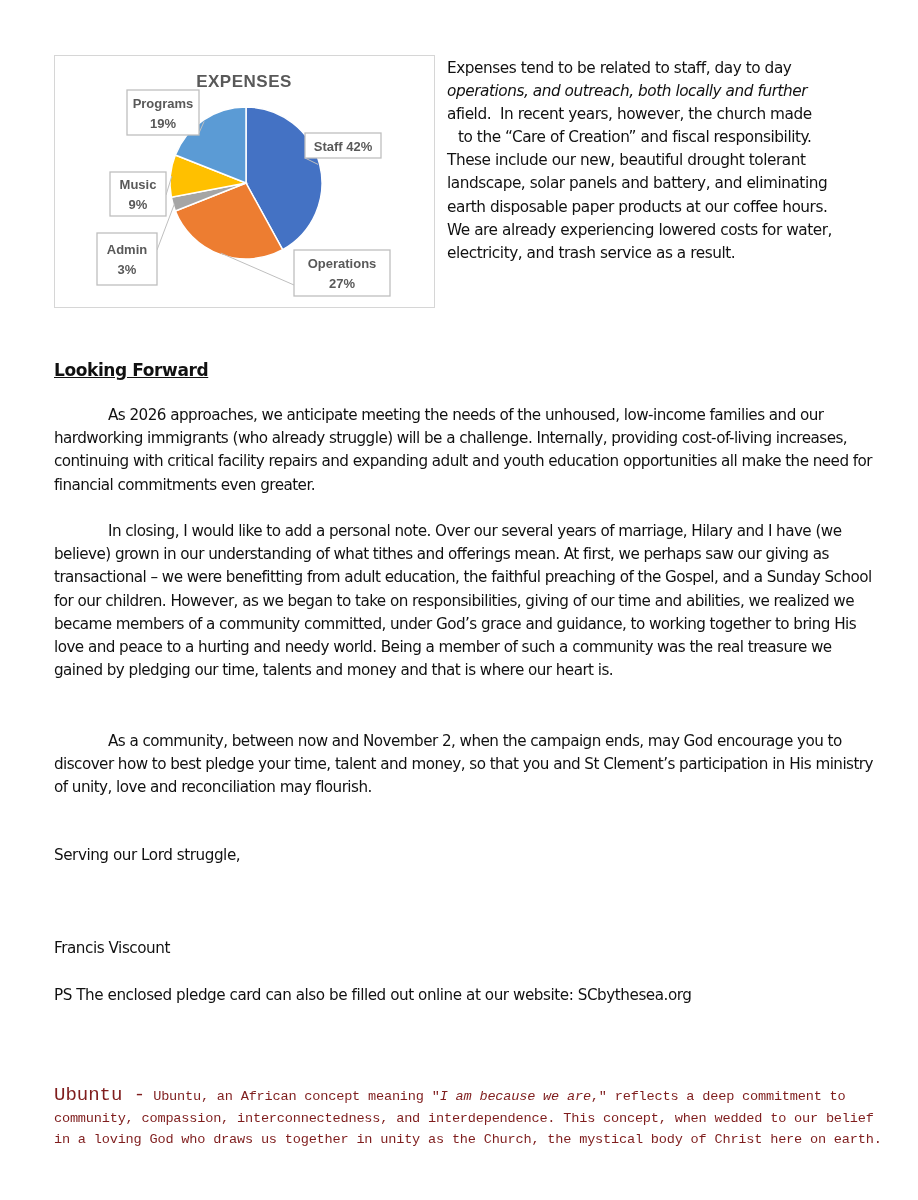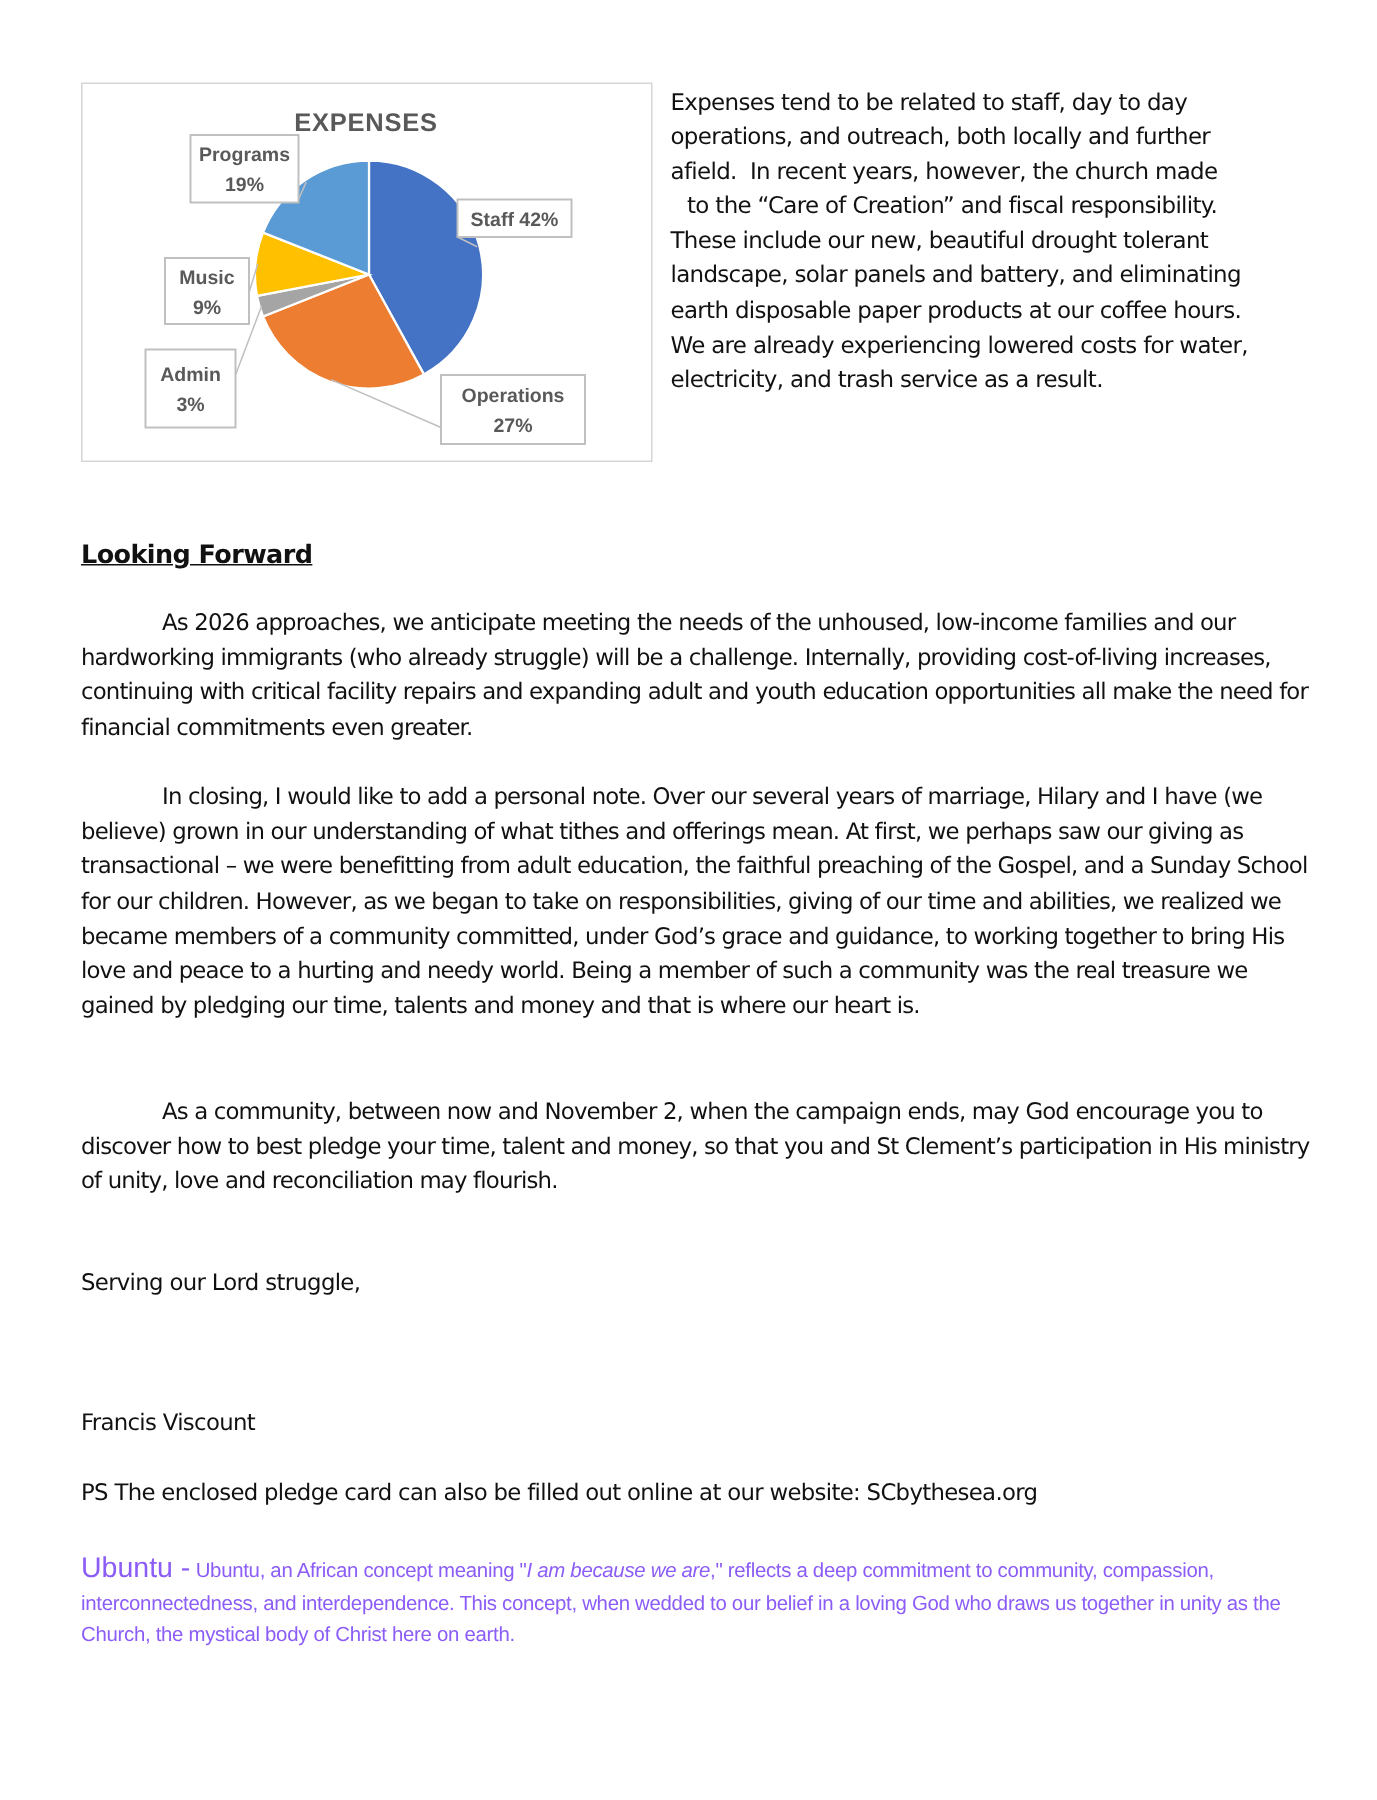--- a/index.html
+++ b/index.html
@@ -6,21 +6,21 @@
     body { width: 918px; height: 1200px; position: relative; overflow: hidden; color: #111; }
     .comic { font-family: "DejaVu Sans", sans-serif; font-size: 15.2px; letter-spacing: -0.35px; }
     .abs { position: absolute; }
     #chart-frame { left: 54px; top: 55px; width: 381px; height: 253px; border: 1.5px solid #d6d6d6; box-sizing: border-box; background: #fff; }
     #chart-svg { position: absolute; left: 54px; top: 55px; }
     .intro { left: 447px; top: 57px; width: 430px; line-height: 23.1px; font-size: 15.3px; letter-spacing: -0.45px; }
     .heading { left: 54px; top: 360px; font-weight: bold; font-size: 17px; letter-spacing: -0.4px; text-decoration: underline; }
     .para { left: 54px; width: 820px; line-height: 23.2px; font-size: 15.2px; letter-spacing: -0.55px; }
     .para p { margin: 0; text-indent: 54px; }
     .line { left: 54px; font-size: 15.2px; letter-spacing: -0.45px; }
-    .ubuntu { left: 54px; top: 1035px; width: 830px; font-family: Liberation Sans, sans-serif; font-size: 13.6px; line-height: 21.6px; letter-spacing: -0.2px; color: #8b5cf6; }
+    .ubuntu { left: 54px; top: 1085px; width: 830px; font-family: Liberation Mono, monospace; font-size: 13.6px; line-height: 21.6px; letter-spacing: -0.2px; color: #7f1d1d; }
     .ubuntu .ub-title { font-size: 19px; letter-spacing: 0; }
     .ubuntu em { font-style: italic; }
   </style>
 </head>
 <body>
 
 <div id="chart-frame" class="abs"></div>
 <svg id="chart-svg" width="382" height="254">
   <text id="chart-title" x="190" y="32" text-anchor="middle" font-family="Liberation Sans, sans-serif" font-weight="bold" font-size="17" fill="#595959" letter-spacing="0.5">EXPENSES</text>
   <g id="slices">
@@ -50,21 +50,21 @@
       <text x="84" y="134" text-anchor="middle" font-family="Liberation Sans, sans-serif" font-weight="bold" font-size="13" fill="#595959">Music</text>
       <text x="84" y="154" text-anchor="middle" font-family="Liberation Sans, sans-serif" font-weight="bold" font-size="13" fill="#595959">9%</text>
       <rect x="73" y="35" width="72" height="45" fill="#ffffff" stroke="#bfbfbf" stroke-width="1.3"></rect>
       <text x="109" y="52.5" text-anchor="middle" font-family="Liberation Sans, sans-serif" font-weight="bold" font-size="13" fill="#595959">Programs</text>
       <text x="109" y="72.5" text-anchor="middle" font-family="Liberation Sans, sans-serif" font-weight="bold" font-size="13" fill="#595959">19%</text>
     </g>
 </svg>
 
 <div class="abs comic intro" id="intro">
     <div style="white-space: pre;">Expenses tend to be related to staff, day to day</div>
-    <div style="white-space: pre;">operations, and outreach, both locally and further</div>
+    <div style="white-space: pre; font-style: italic;">operations, and outreach, both locally and further</div>
     <div style="white-space: pre;">afield.  In recent years, however, the church made</div>
     <div style="white-space: pre; margin-left: 11px;">to the “Care of Creation” and fiscal responsibility.</div>
     <div style="white-space: pre;">These include our new, beautiful drought tolerant</div>
     <div style="white-space: pre;">landscape, solar panels and battery, and eliminating</div>
     <div style="white-space: pre;">earth disposable paper products at our coffee hours.</div>
     <div style="white-space: pre;">We are already experiencing lowered costs for water,</div>
     <div style="white-space: pre;">electricity, and trash service as a result.</div>
   </div>
 
 <div class="abs comic heading">Looking Forward</div>

